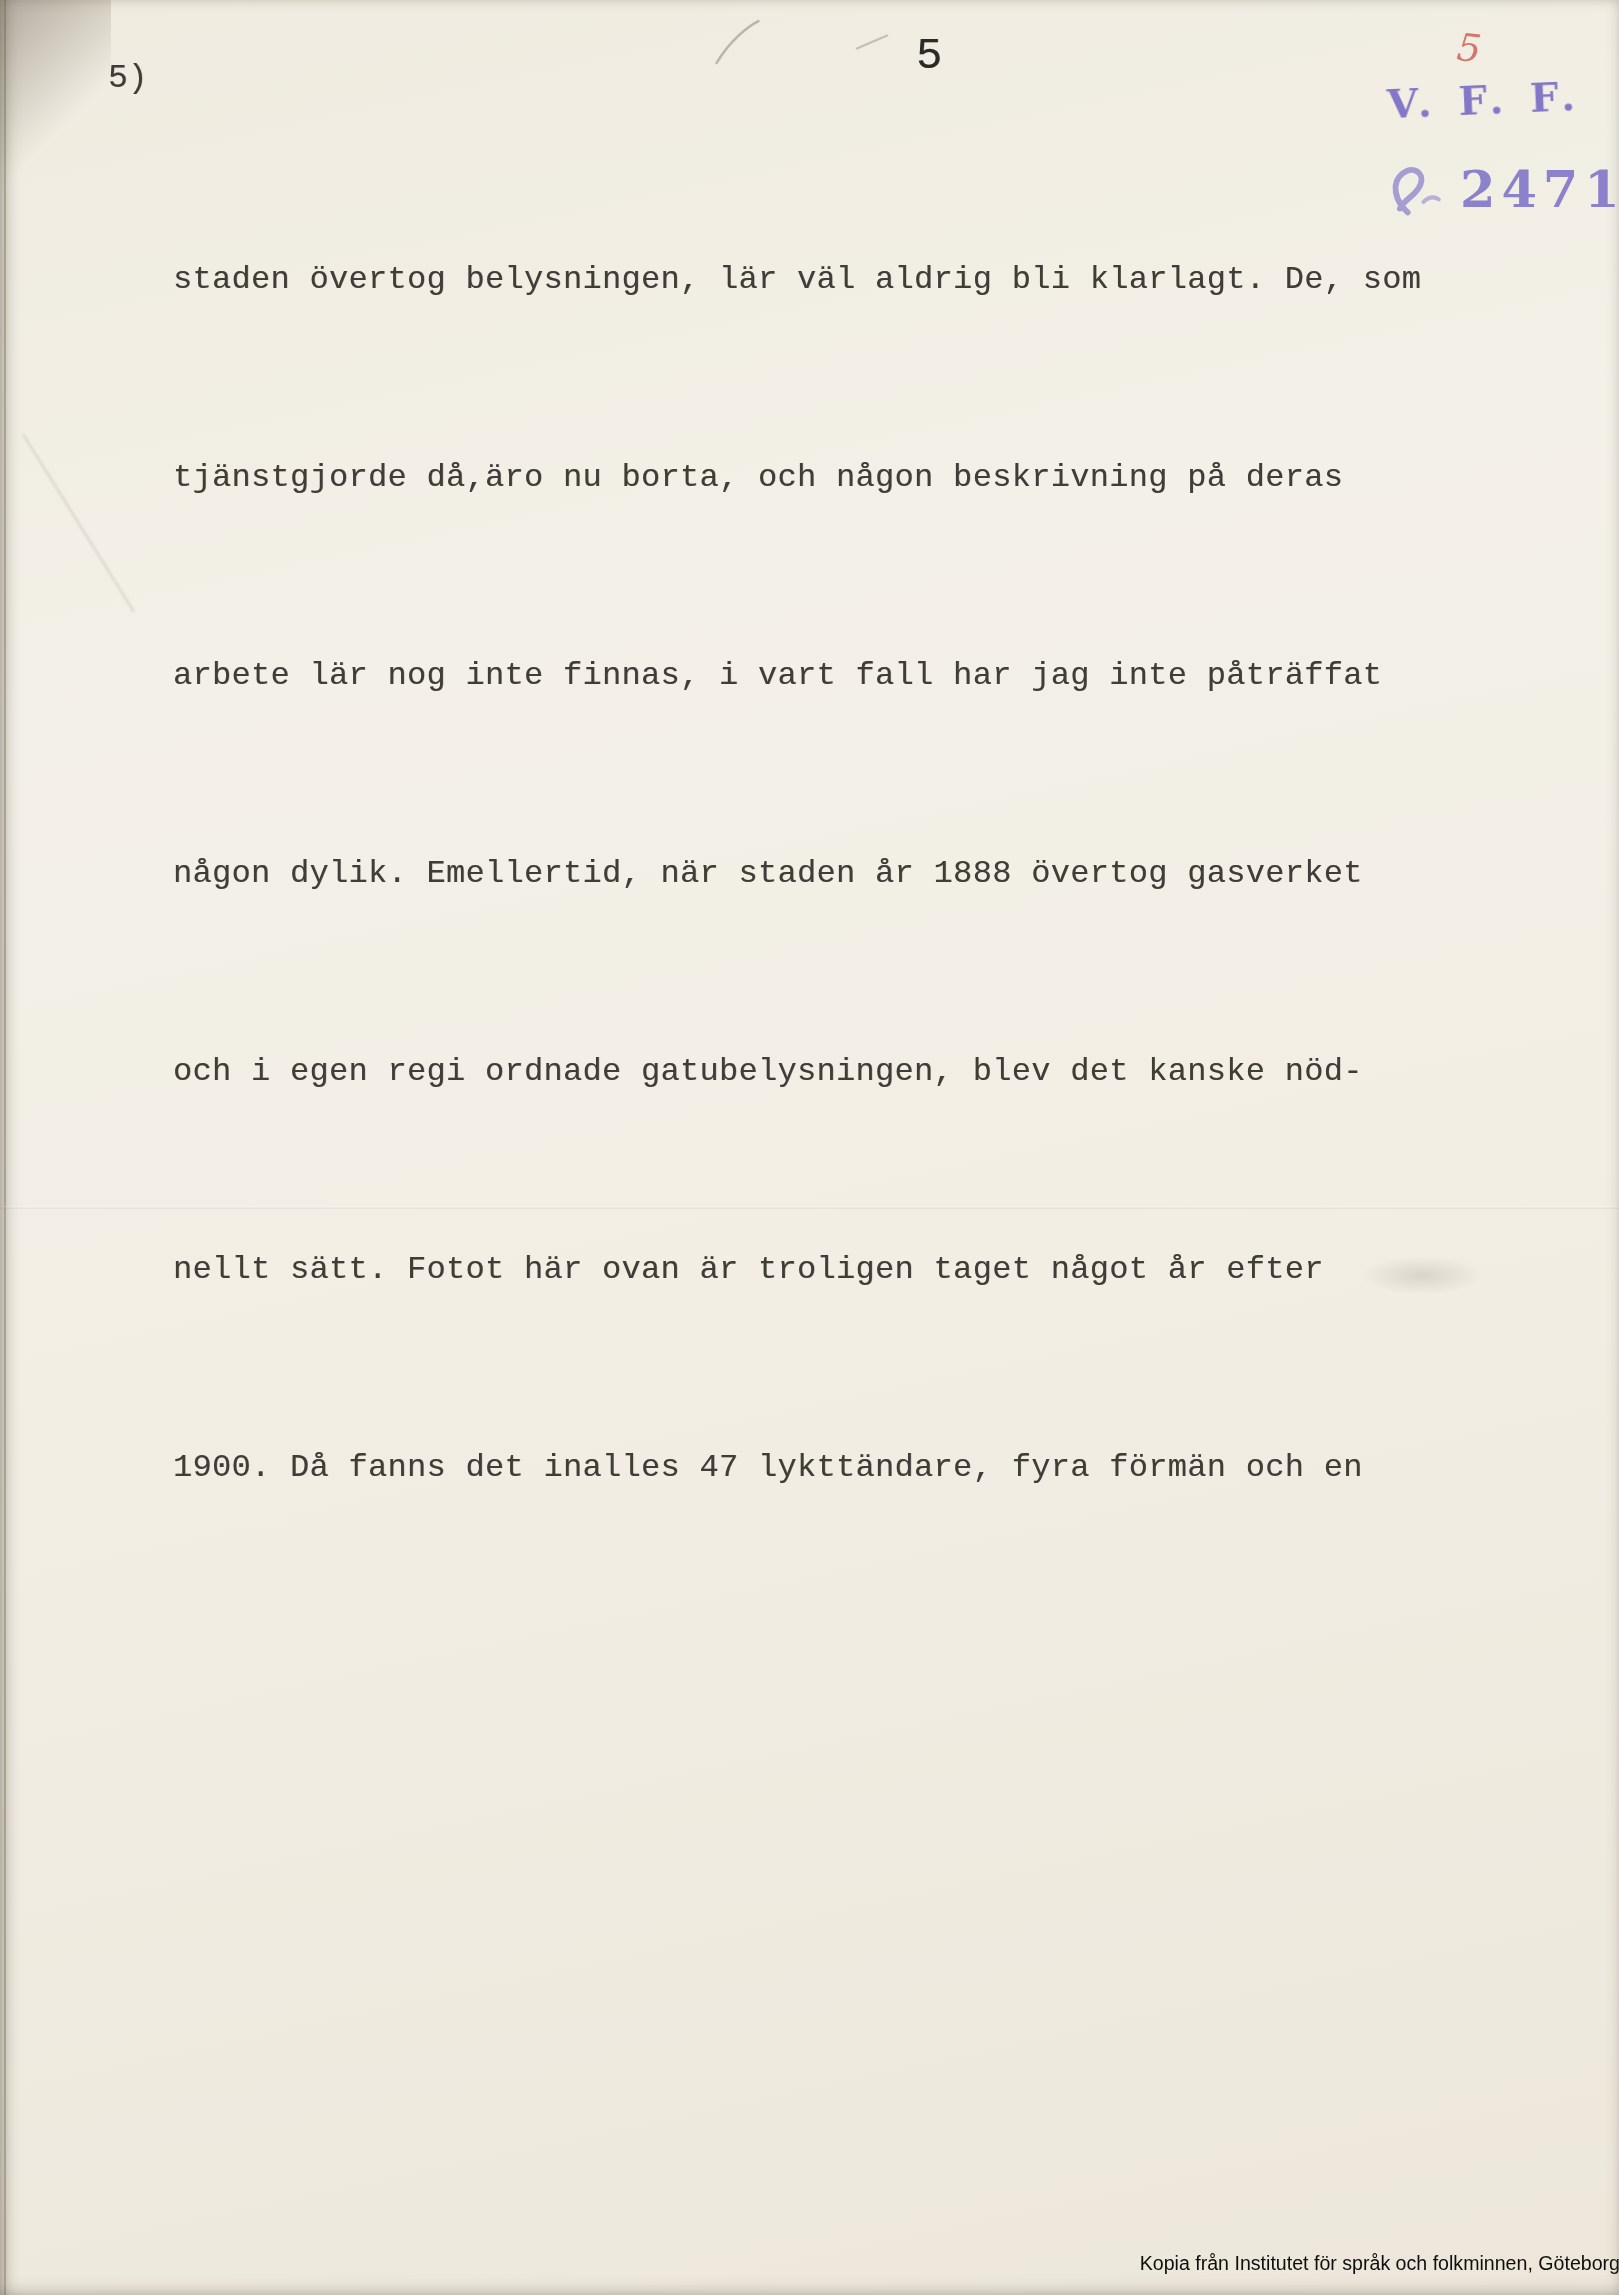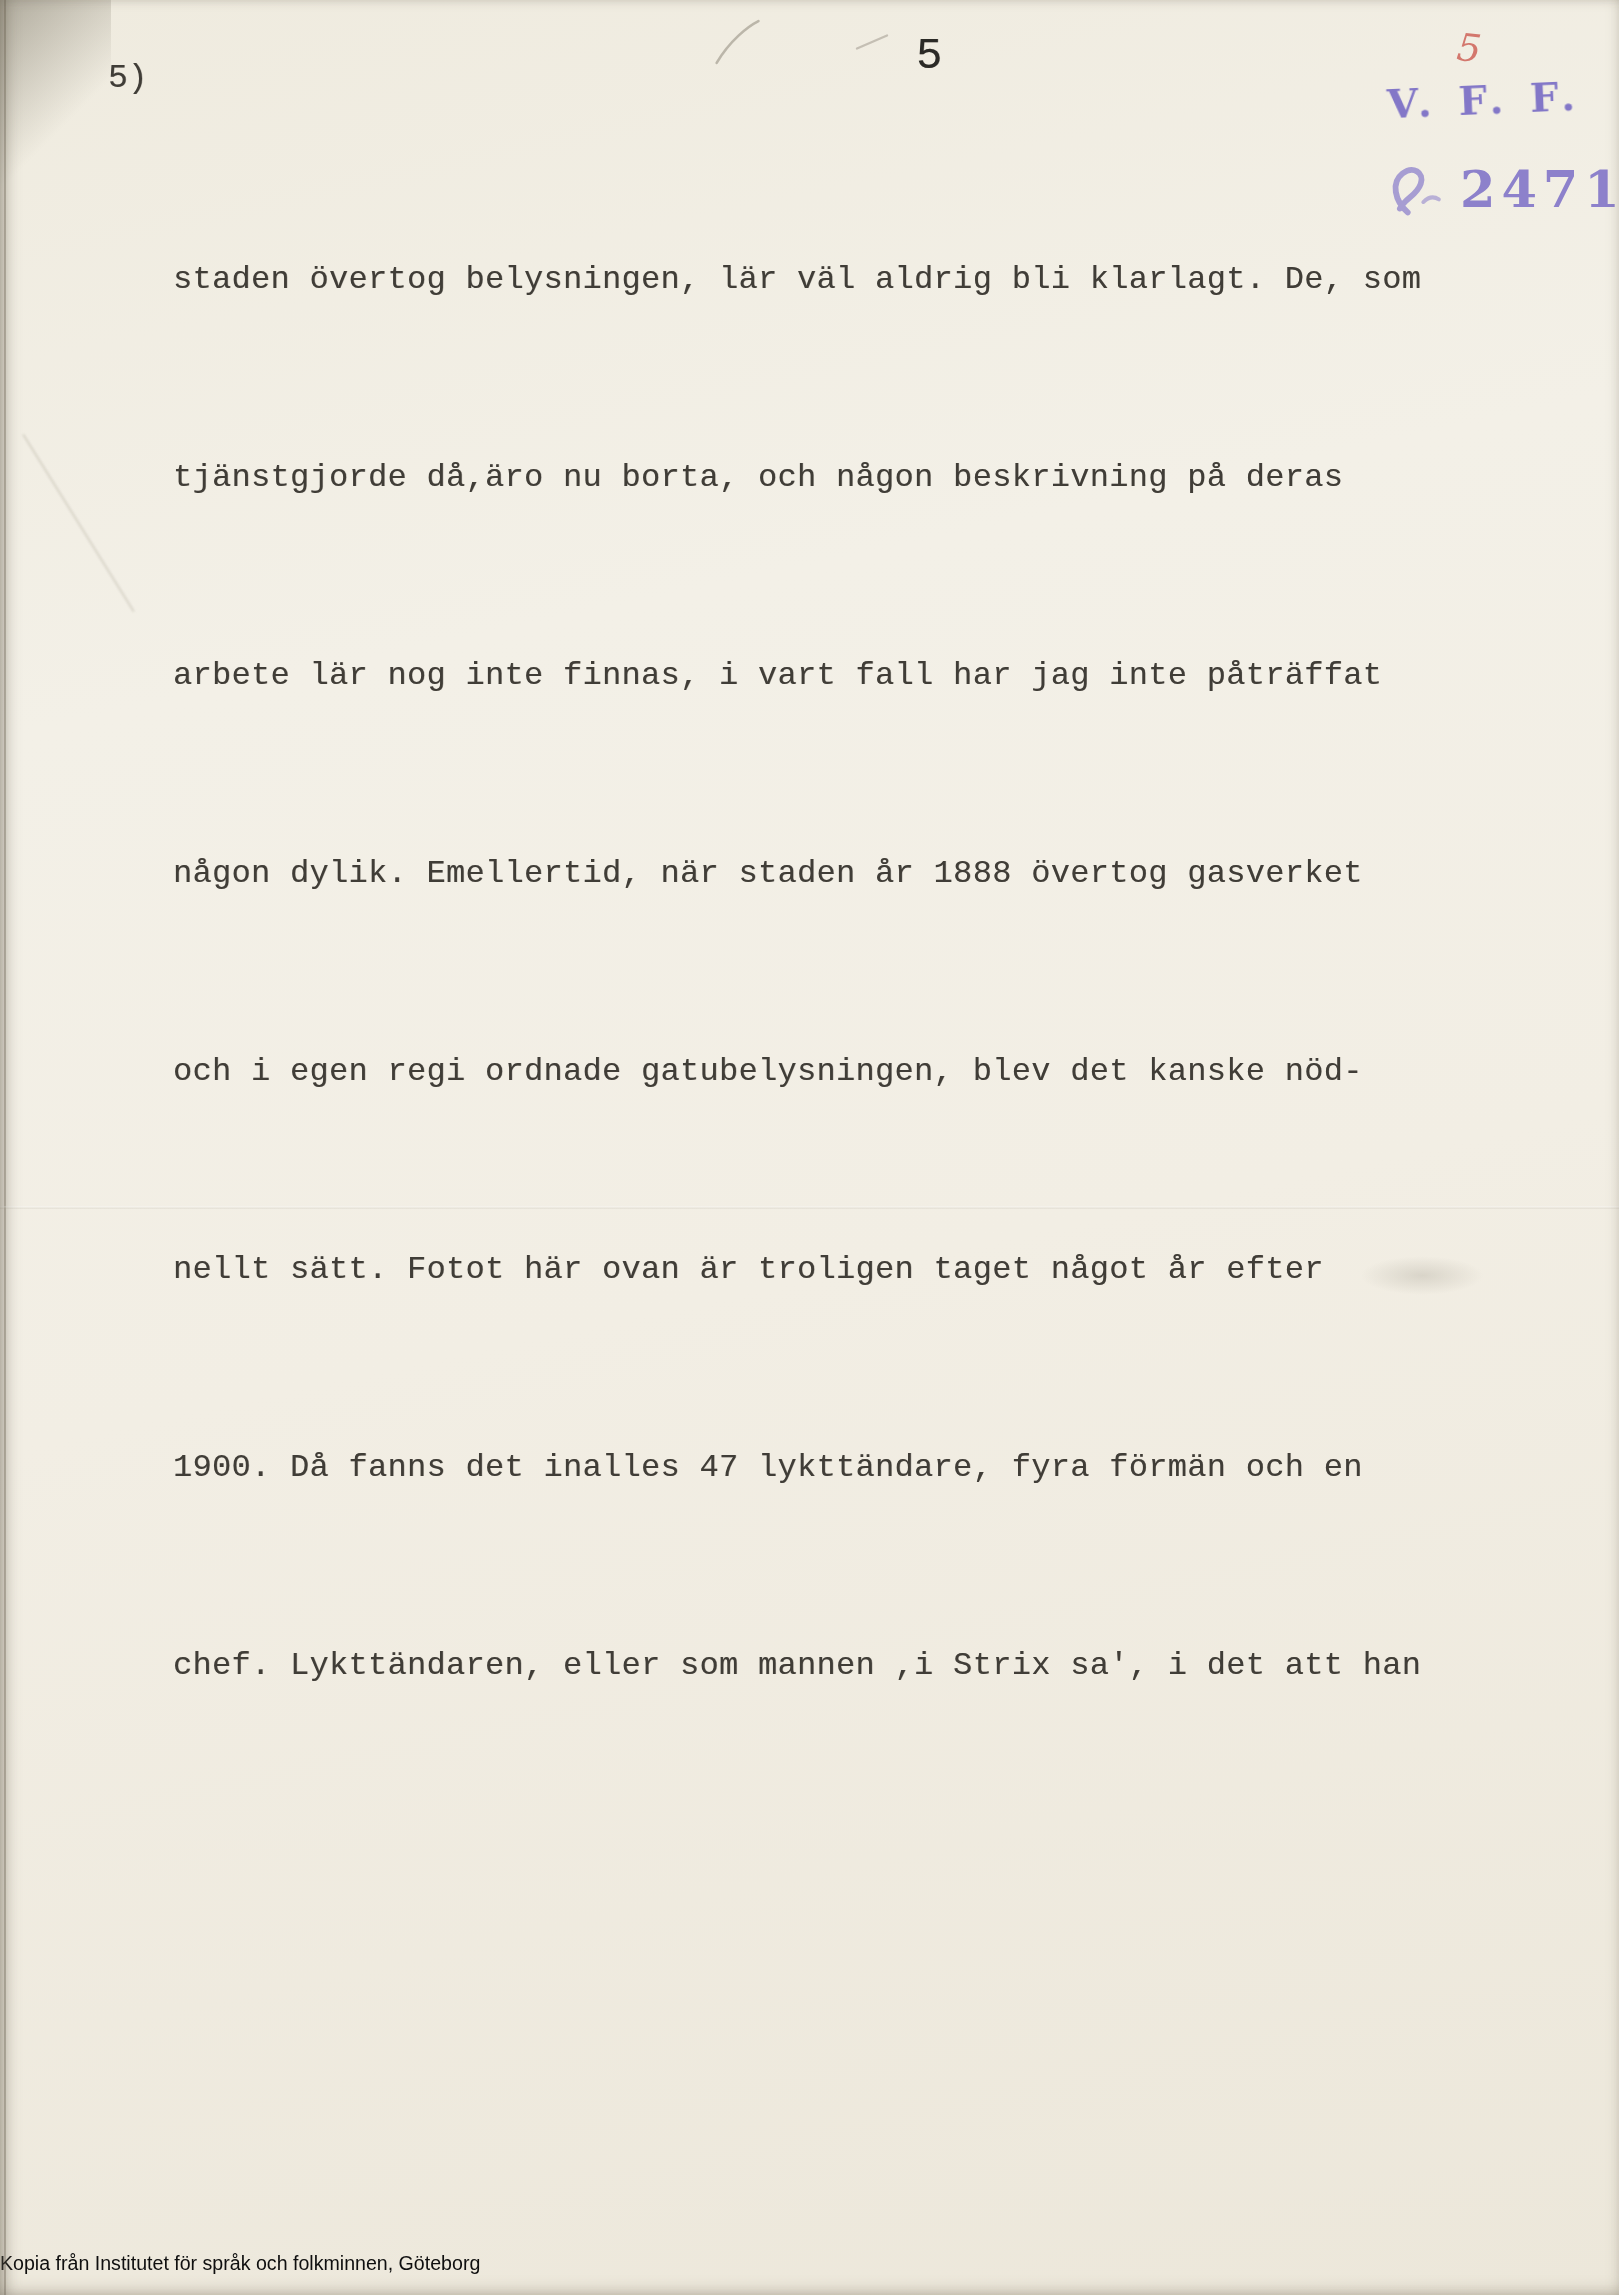--- a/index.html
+++ b/index.html
@@ -128,21 +128,21 @@
   }
   .pencil-marks {
     position: absolute;
     left: 0; top: 0;
     pointer-events: none;
   }
   .footer {
     position: absolute;
     left: 0; top: 2252px;
     width: 100%;
-    text-align: left;
+    text-align: right;
     font-family: "Liberation Sans", sans-serif;
     font-size: 19.6px;
     color: #0f0f0f;
   }
 </style>
 </head>
 <body>
 
 <div class="paper">
 
@@ -169,21 +169,20 @@
   <div class="stamp-number">2471</div>
 
   <div class="body-text typewriter">
     <div class="tline">staden övertog belysningen, lär väl aldrig bli klarlagt. De, som</div>
     <div class="tline">tjänstgjorde då,äro nu borta, och någon beskrivning på deras</div>
     <div class="tline">arbete lär nog inte finnas, i vart fall har jag inte påträffat</div>
     <div class="tline">någon dylik. Emellertid, när staden år 1888 övertog gasverket</div>
     <div class="tline">och i egen regi ordnade gatubelysningen, blev det kanske nöd-</div>
     <div class="tline">nellt sätt. Fotot här ovan är troligen taget något år efter</div>
     <div class="tline">1900. Då fanns det inalles 47 lykttändare, fyra förmän och en</div>
-    <div class="tline">chef. Lykttändaren, eller som mannen ,i Strix sa', i det att han</div>
     
     
     
     
     
     
     
     
     
     

